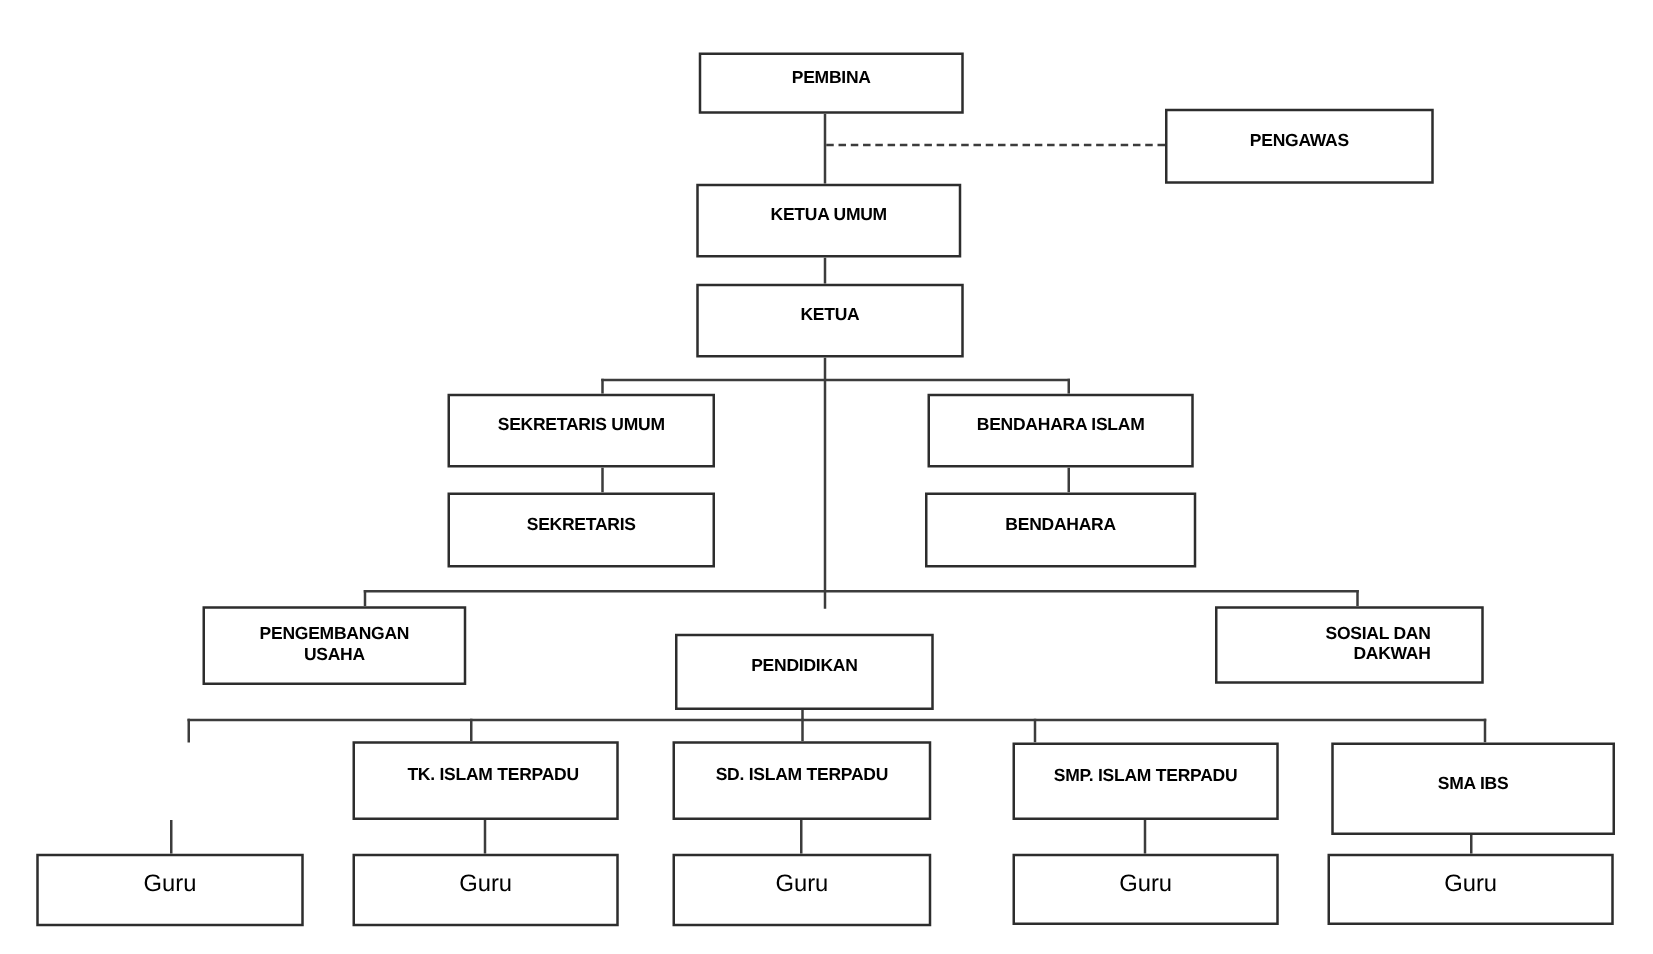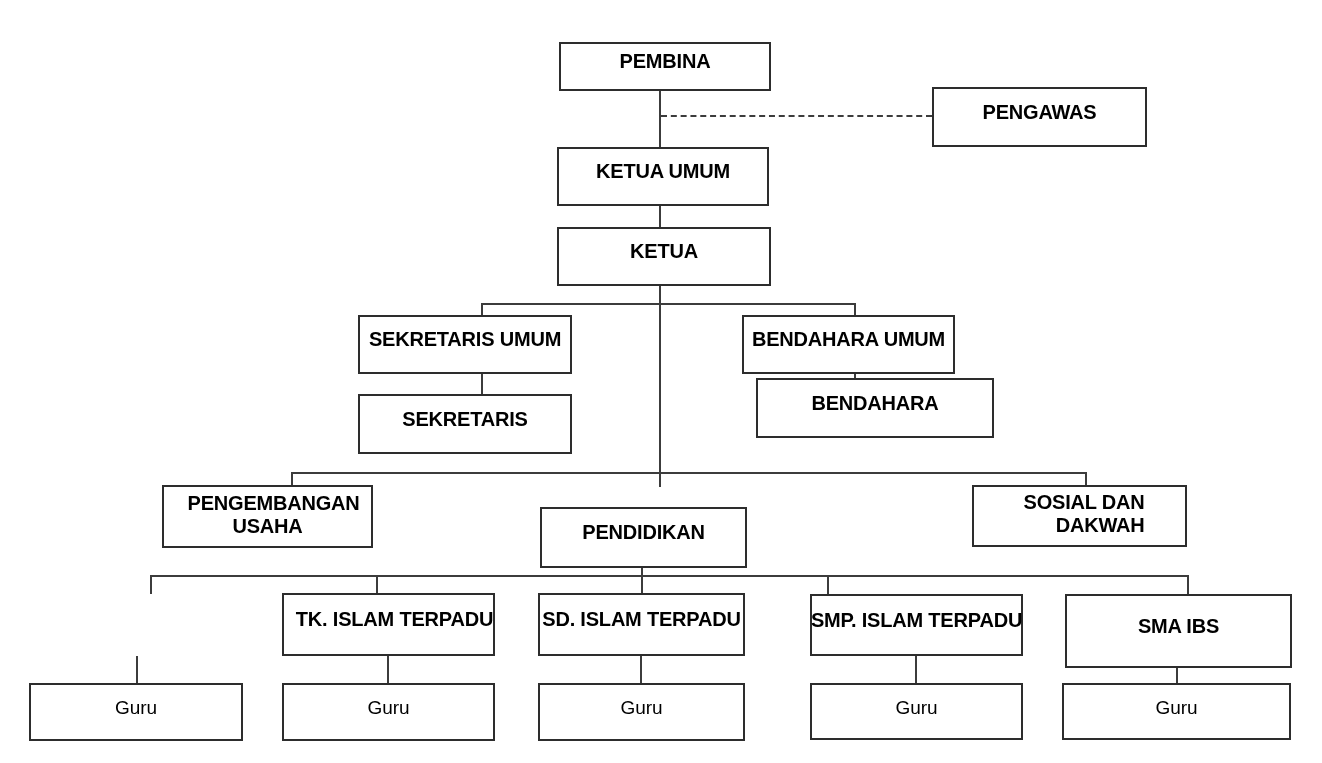--- a/index.html
+++ b/index.html
@@ -16,21 +16,21 @@
     border:2px solid #2d2d2d;
     background:#ffffff;
     display:flex;
     align-items:center;
     justify-content:center;
     text-align:center;
     color:#000000;
   }
   .node .lbl{
     font-weight:bold;
-    font-size:20px;
+    font-size:14px;
     letter-spacing:-0.2px;
     line-height:1.15;
     white-space:nowrap;
     padding-bottom:10px;
   }
   .node.two-line .lbl{white-space:normal;padding-bottom:4px;}
   .node.two-line.w160 .lbl{max-width:160px;}
   .node.two-line.w130 .lbl{max-width:130px;text-align:right;}
   .node.plain .lbl{font-weight:normal;font-size:19px;letter-spacing:0;padding-bottom:8px;}
   .vline{position:absolute;width:2px;background:#3c3c3c;}
@@ -85,28 +85,28 @@
 
   <div class="node" style="left:557px;top:227px;width:214px;height:59px;">
     <span class="lbl">KETUA</span>
   </div>
 
   <div class="node" style="left:358px;top:315px;width:214px;height:59px;">
     <span class="lbl">SEKRETARIS UMUM</span>
   </div>
 
   <div class="node" style="left:742px;top:315px;width:213px;height:59px;">
-    <span class="lbl">BENDAHARA UMUM</span>
+    <span class="lbl">BENDAHARA ISLAM</span>
   </div>
 
   <div class="node" style="left:358px;top:394px;width:214px;height:60px;">
     <span class="lbl">SEKRETARIS</span>
   </div>
 
-  <div class="node" style="left:740px;top:378px;width:238px;height:60px;margin-left:16px;">
+  <div class="node" style="left:740px;top:394px;width:217px;height:60px;">
     <span class="lbl">BENDAHARA</span>
   </div>
 
   <div class="node two-line w160" style="left:162px;top:485px;width:211px;height:63px;">
     <span class="lbl">PENGEMBANGAN USAHA</span>
   </div>
 
   <div class="node" style="left:540px;top:487px;width:207px;height:61px;margin-top:20px;">
     <span class="lbl">PENDIDIKAN</span>
   </div>

